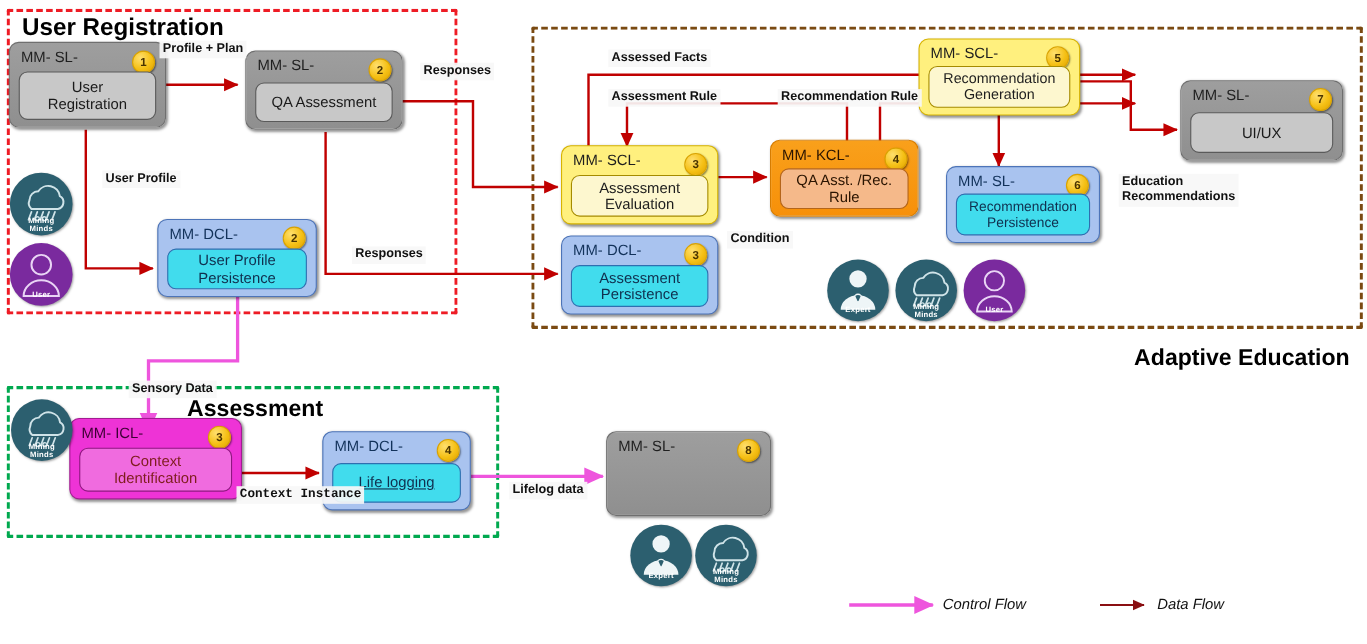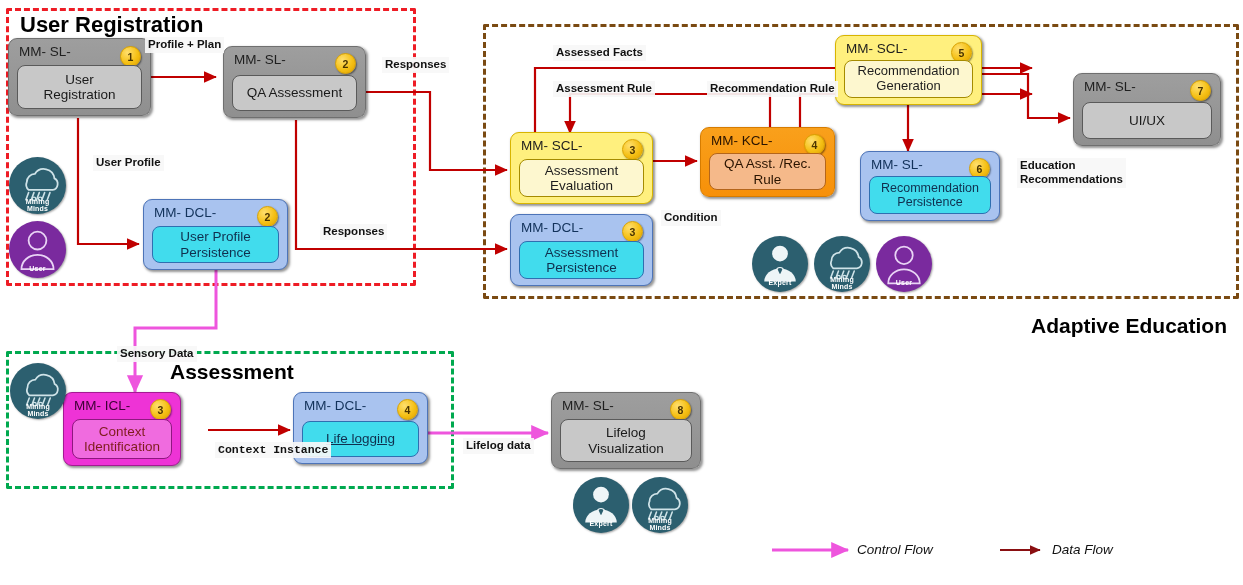--- a/index.html
+++ b/index.html
@@ -200,44 +200,40 @@
   </div>
 
   <div class="node pal-sl" style="left:1073px;top:73px;width:148px;height:73px;">
     <div class="hdr">MM- SL-</div>
     <div class="badge" style="right:9px;top:6px;">7</div>
     <div class="inner" style="top:28px;">
         <span style="white-space:pre-line">UI/UX</span>
       </div>
   </div>
 
-  <div class="node pal-icl" style="left:63px;top:392px;width:118px;height:74px;">
+  <div class="node pal-icl" style="left:63px;top:380px;width:157px;height:74px;">
     <div class="hdr">MM- ICL-</div>
     <div class="badge" style="right:9px;top:6px;">3</div>
     <div class="inner" style="top:26px;">
         <span style="white-space:pre-line">Context
 Identification</span>
       </div>
   </div>
 
   <div class="node pal-dcl" style="left:293px;top:392px;width:135px;height:72px;">
     <div class="hdr">MM- DCL-</div>
     <div class="badge" style="right:9px;top:6px;">4</div>
     <div class="inner" style="top:28px;text-decoration:underline;">
         <span style="white-space:pre-line">Life logging</span>
       </div>
   </div>
 
   <div class="node pal-sl" style="left:551px;top:392px;width:150px;height:77px;">
     <div class="hdr">MM- SL-</div>
     <div class="badge" style="right:9px;top:6px;">8</div>
-    <div class="inner" style="top:26px;">
-        <span style="white-space:pre-line">Lifelog
-Visualization</span>
-      </div>
   </div>
 
   <div class="flab" style="left:145px;top:37px;">Profile + Plan</div>
   <div class="flab" style="left:382px;top:57px;">Responses</div>
   <div class="flab" style="left:93px;top:155px;">User Profile</div>
   <div class="flab" style="left:320px;top:224px;">Responses</div>
   <div class="flab" style="left:553px;top:45px;">Assessed Facts</div>
   <div class="flab" style="left:553px;top:81px;">Assessment Rule</div>
   <div class="flab" style="left:707px;top:81px;">Recommendation Rule</div>
   <div class="flab" style="left:661px;top:210px;">Condition</div>

